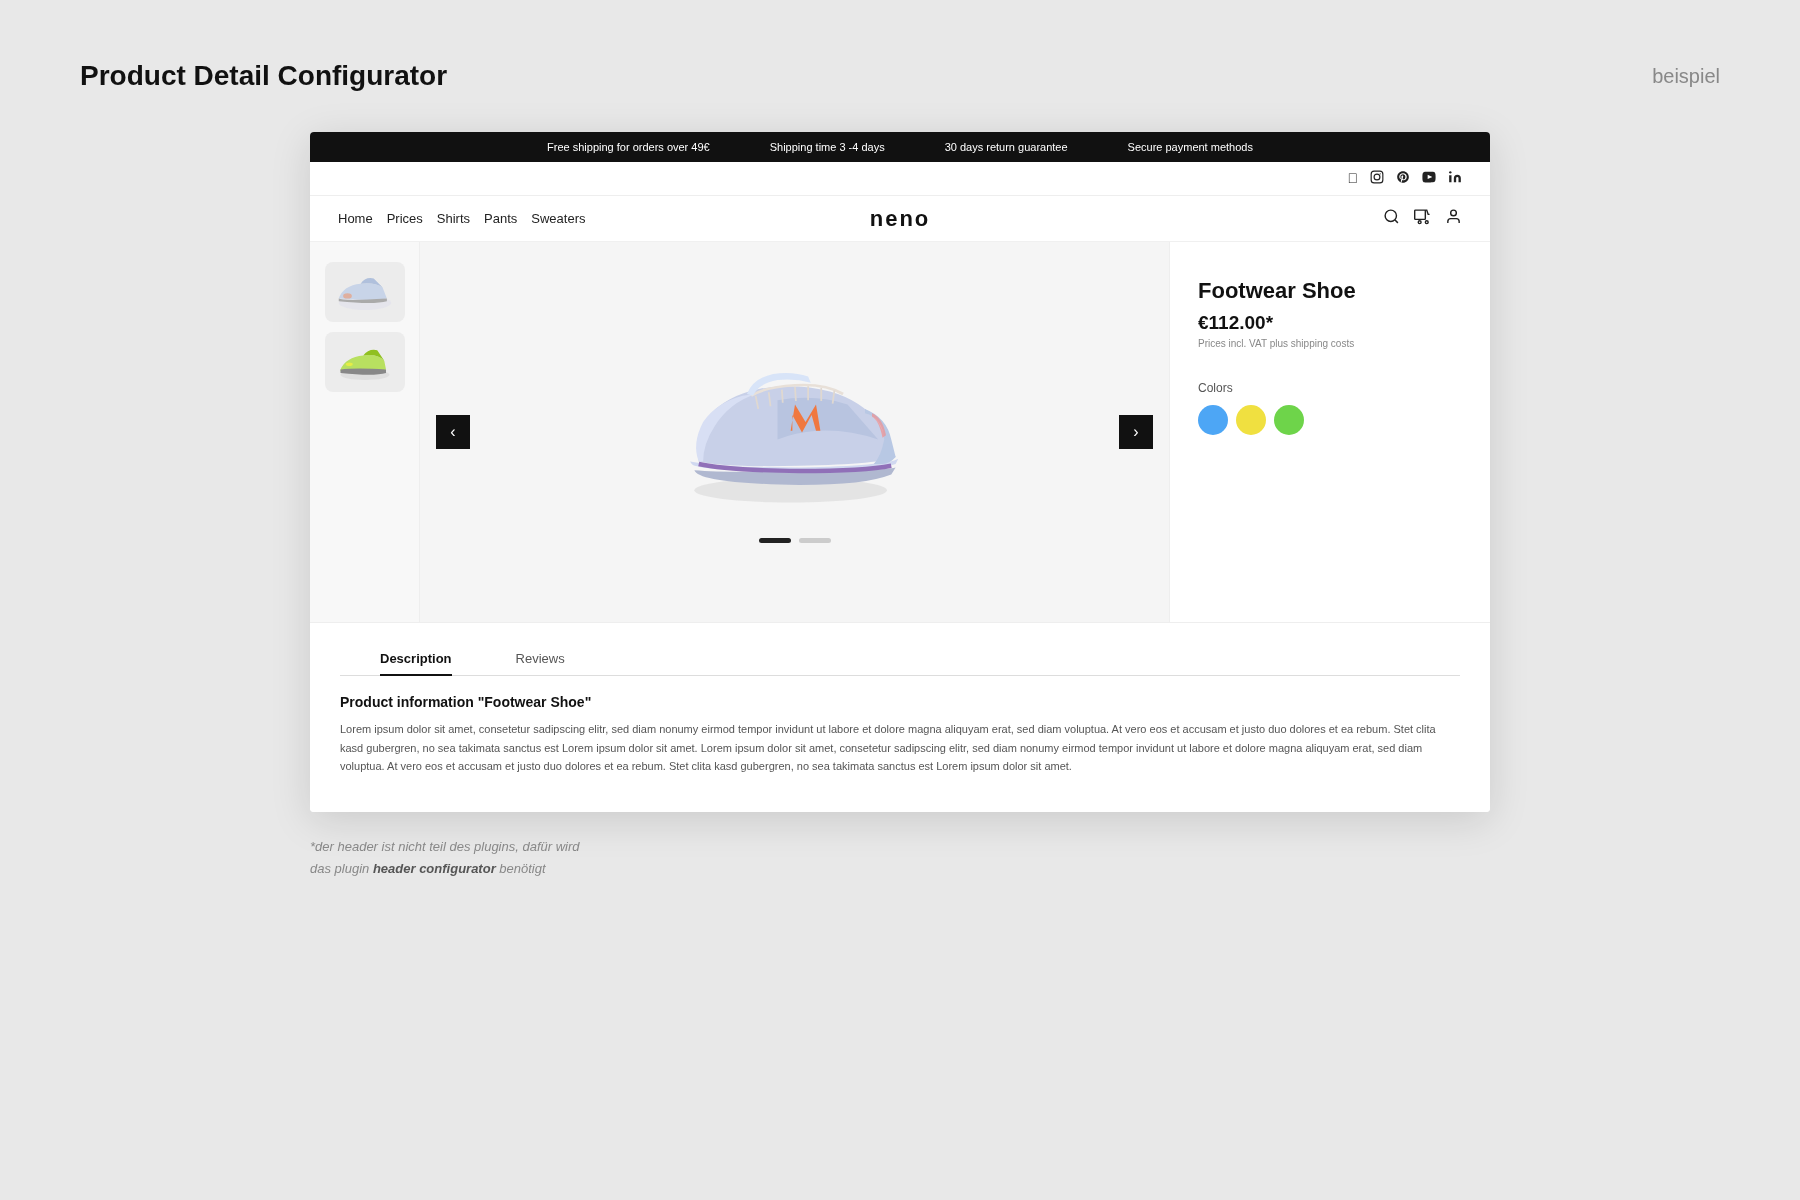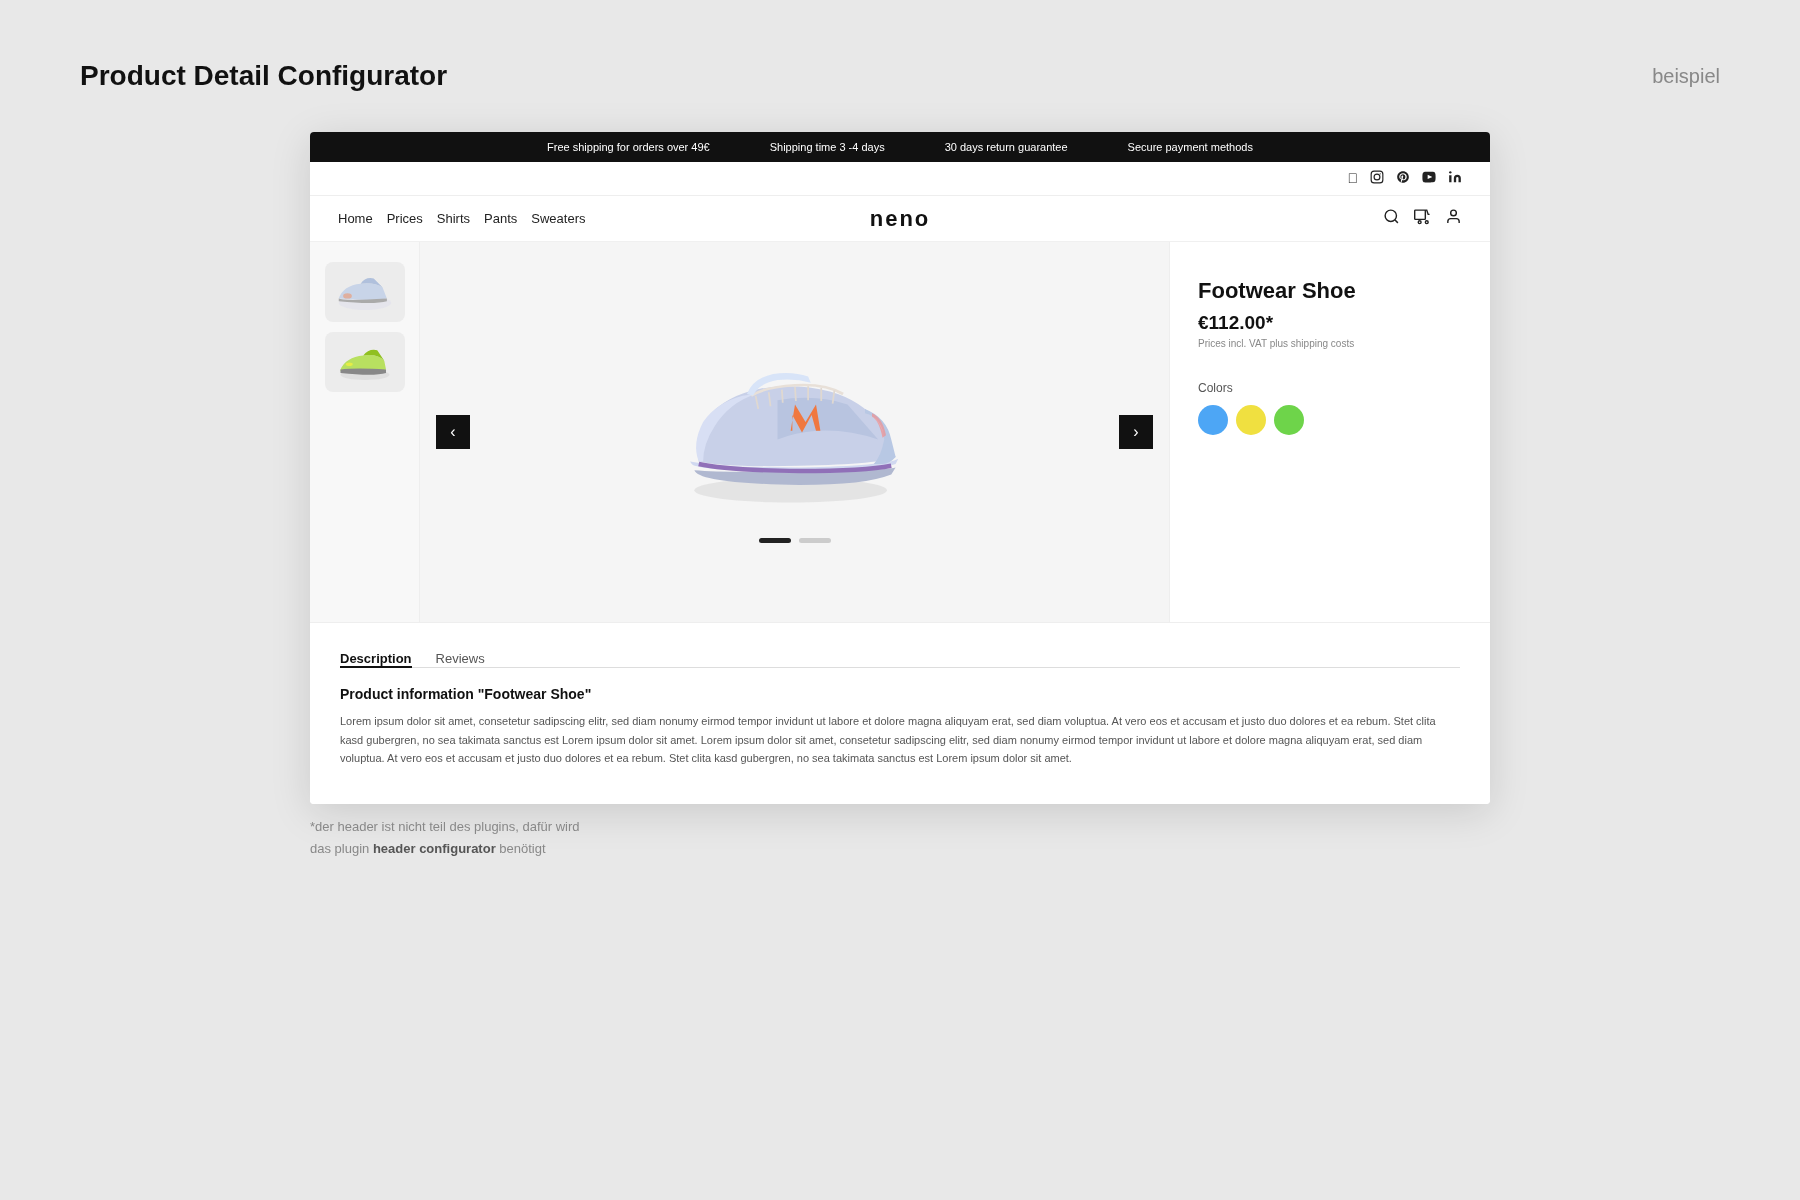--- a/index.html
+++ b/index.html
@@ -228,47 +228,50 @@
     }
     .desc-tabs {
       display: flex;
       gap: 24px;
       margin-bottom: 18px;
       border-bottom: 1px solid #ddd;
     }
     .desc-tab {
       font-size: 13px;
       color: #555;
+      padding-bottom: 8px;
       cursor: pointer;
       border-bottom: 2px solid transparent;
       margin-bottom: -1px;
+      margin-left: 40px;
     }
     .desc-tab.active {
       color: #111;
       border-bottom: 2px solid #111;
       font-weight: 600;
     }
     .desc-heading {
       font-size: 14px;
       font-weight: 700;
       color: #111;
       margin-bottom: 10px;
     }
     .desc-text {
       font-size: 11px;
       color: #555;
       line-height: 1.7;
     }
     
     .footer-note {
       max-width: 1180px;
-      margin: 12px auto 0;
+      margin: 24px auto 0;
       font-size: 13px;
       color: #888;
       line-height: 1.7;
+      font-style: italic;
     }
     .footer-note strong {
       font-weight: 700;
       color: #555;
     }
     
     .main-shoe-container {
       width: 280px;
       height: 200px;
       display: flex;

